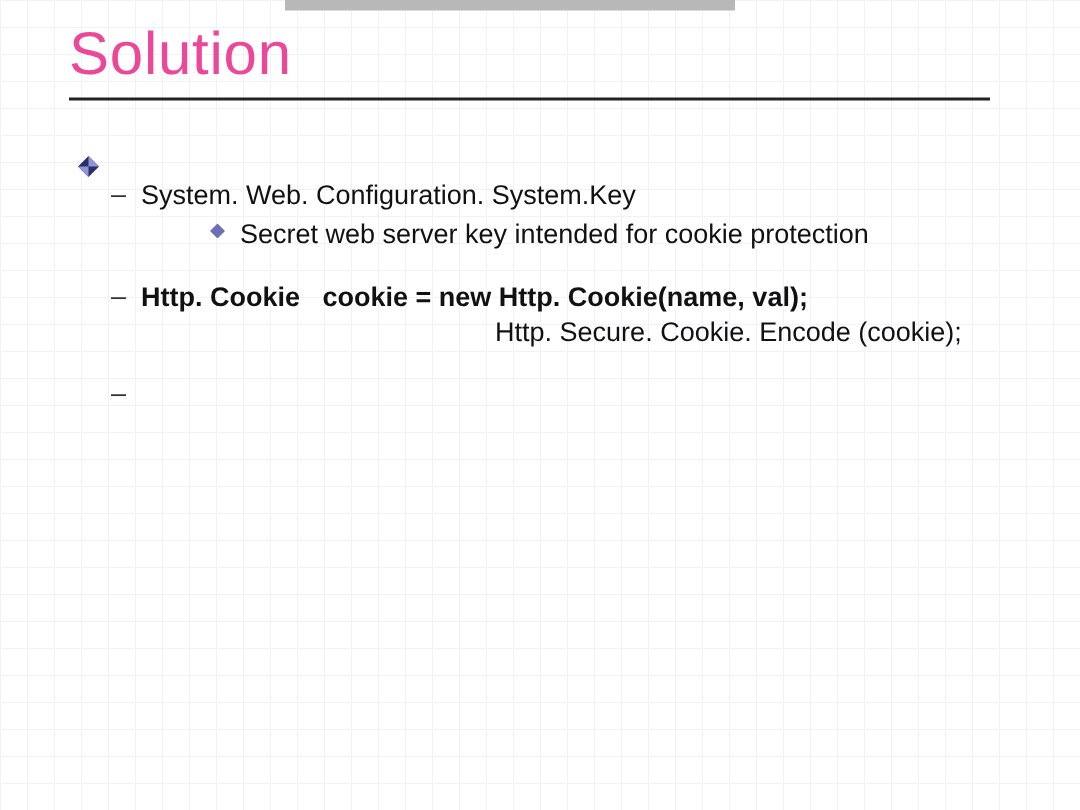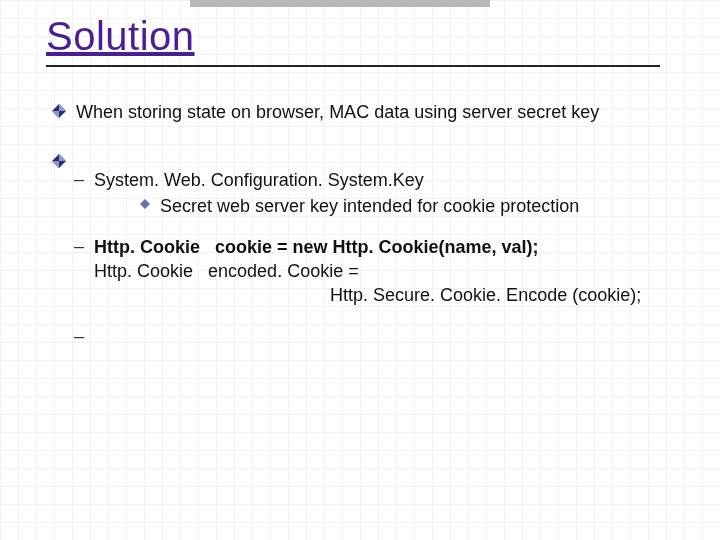--- a/index.html
+++ b/index.html
@@ -38,22 +38,21 @@
     border-bottom: 2px solid #222;
     padding-bottom: 6px;
     margin-left: -6px;
     margin-right: 40px;
     margin-bottom: 34px;
   }
   .title {
     font-size: 40px;
     font-weight: 400;
     letter-spacing: 0.5px;
-    color: #4c1d95;
-    text-decoration: underline;
+    color: #ec4899;
   }
   .body-text { font-size: 18px; color: #111; line-height: 1.32; }
   .l1 { display: flex; gap: 10px; margin-bottom: 26px; }
   .l1 .bullet { flex: 0 0 auto; position: relative; top: 3px; }
   .l2 { display: flex; gap: 10px; margin-left: 22px; margin-top: 2px; margin-bottom: 6px; }
   .l2 .dash { flex: 0 0 10px; color: #333; font-size: 18px; line-height: 1.2; text-align: center; }
   .l3 { display: flex; gap: 10px; margin-left: 46px; margin-top: 2px; }
   .l3 .dot { flex: 0 0 auto; position: relative; top: 4px; }
   .block { margin-top: 18px; }
   .code-indent { margin-left: 116px; }
@@ -67,30 +66,20 @@
 <div class="top-shadow"></div>
 
 <div class="slide">
 
   <div class="title-wrap">
     <div class="title">Solution</div>
   </div>
 
   <div class="body-text">
 
-    <div class="l1">
-      <span class="bullet">
-        <svg class="diamond" viewBox="0 0 14 14">
-          <polygon points="7,0 14,7 7,14 0,7" fill="#2a2f6a"></polygon>
-          <polygon points="7,0 14,7 7,7" fill="#8f95d8"></polygon>
-          <polygon points="0,7 7,14 7,7" fill="#8f95d8"></polygon>
-        </svg>
-      </span>
-      <span>When storing state on browser, MAC data using server secret key</span>
-    </div>
 
     <div class="l1" style="margin-bottom:4px;">
       <span class="bullet">
         <svg class="diamond" viewBox="0 0 14 14">
           <polygon points="7,0 14,7 7,14 0,7" fill="#2a2f6a"></polygon>
           <polygon points="7,0 14,7 7,7" fill="#8f95d8"></polygon>
           <polygon points="0,7 7,14 7,7" fill="#8f95d8"></polygon>
         </svg>
       </span>
     </div>
@@ -107,21 +96,20 @@
           </span>
           <span>Secret web server key intended for cookie protection</span>
         </div>
       </div>
     </div>
 
     <div class="l2 block">
       <span class="dash">–</span>
       <div style="flex:1;">
         <div style="white-space:pre;font-weight:bold;">Http. Cookie   cookie = new Http. Cookie(name, val);</div>
-        <div style="white-space:pre;">Http. Cookie   encoded. Cookie =</div>
         <div class="code-indent" style="white-space:pre;">                        Http. Secure. Cookie. Encode (cookie);</div>
       </div>
     </div>
 
     <div class="l2 block">
       <span class="dash">–</span>
     </div>
 
   </div>
 </div>

